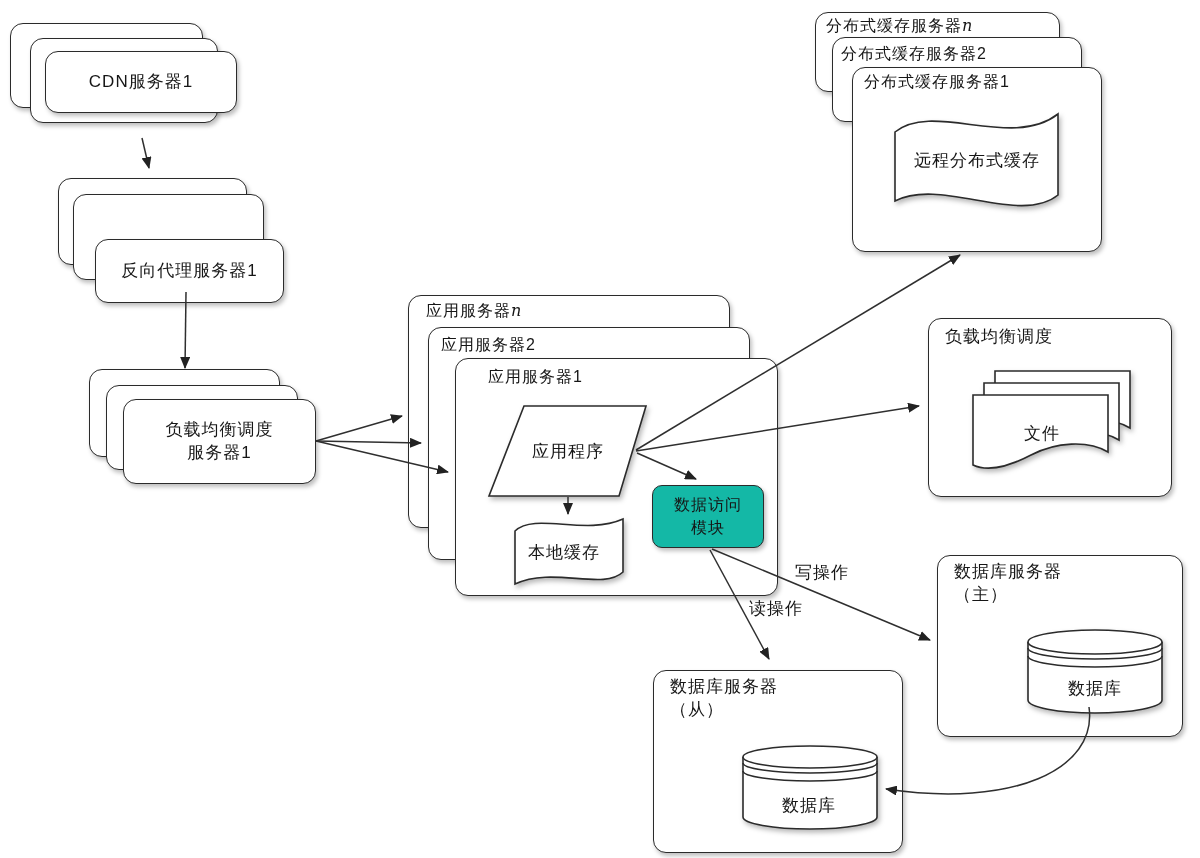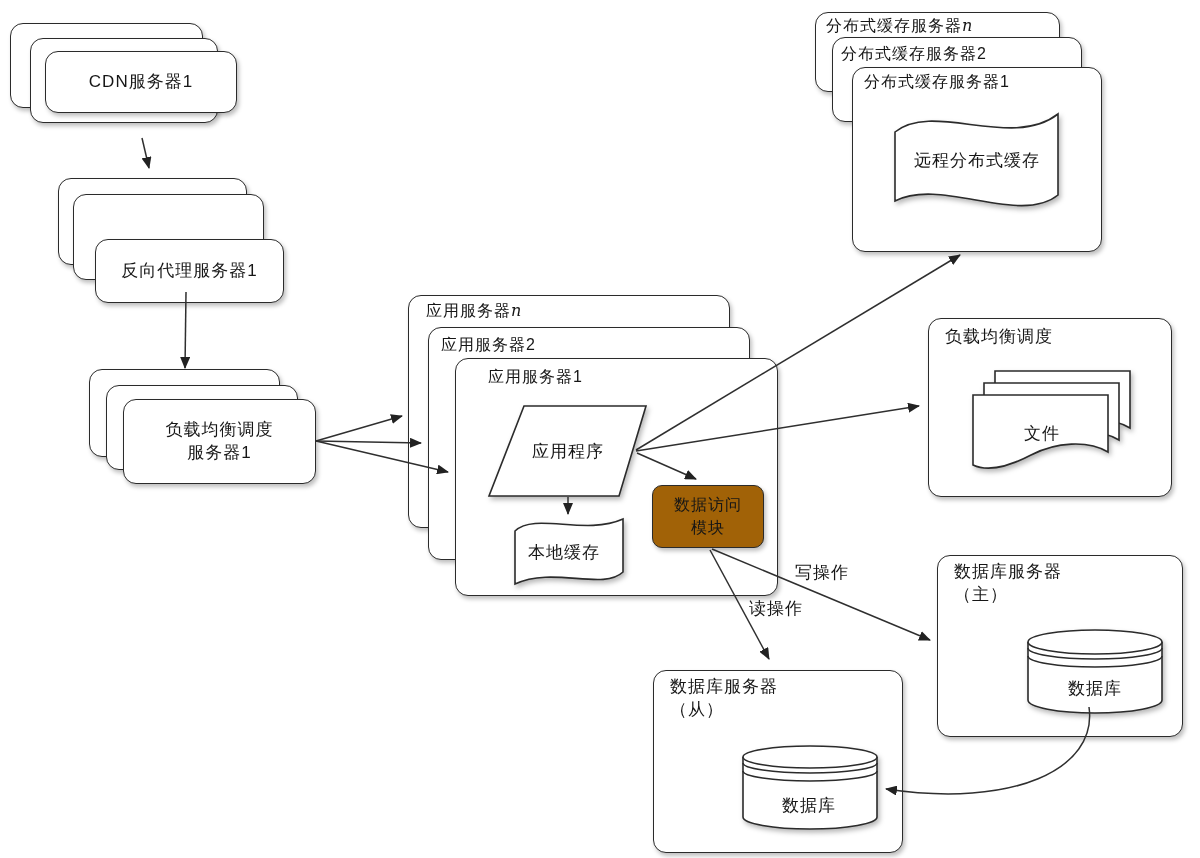--- a/index.html
+++ b/index.html
@@ -18,21 +18,21 @@
   .two-line{display:inline-block;text-align:left;}
   .two-line .l2{display:block;}
   #shape-svg{position:absolute;left:0;top:0;z-index:5;pointer-events:none;}
   .shapes{filter:drop-shadow(2px 3px 2.5px rgba(0,0,0,0.28));}
   .float-lbl{
     position:absolute;z-index:6;transform:translate(-50%,-50%);
     font-size:17px;letter-spacing:1px;white-space:nowrap;text-align:center;
   }
   .dam{
     position:absolute;left:652px;top:485px;width:112px;height:63px;
-    background:#a16207;border:1.6px solid #2b2b2b;border-radius:10px;
+    background:#14b8a6;border:1.6px solid #2b2b2b;border-radius:10px;
     box-shadow:2px 3px 4px rgba(0,0,0,0.25);box-sizing:border-box;
     display:flex;flex-direction:column;align-items:center;justify-content:center;
     font-size:16px;letter-spacing:1px;line-height:1.4;z-index:4;
   }
   .watermark{
     position:absolute;z-index:7;transform:translate(-50%,-50%);
     font-size:19px;letter-spacing:1px;color:#c5c5c5;white-space:nowrap;
   }
 </style>
 </head>

